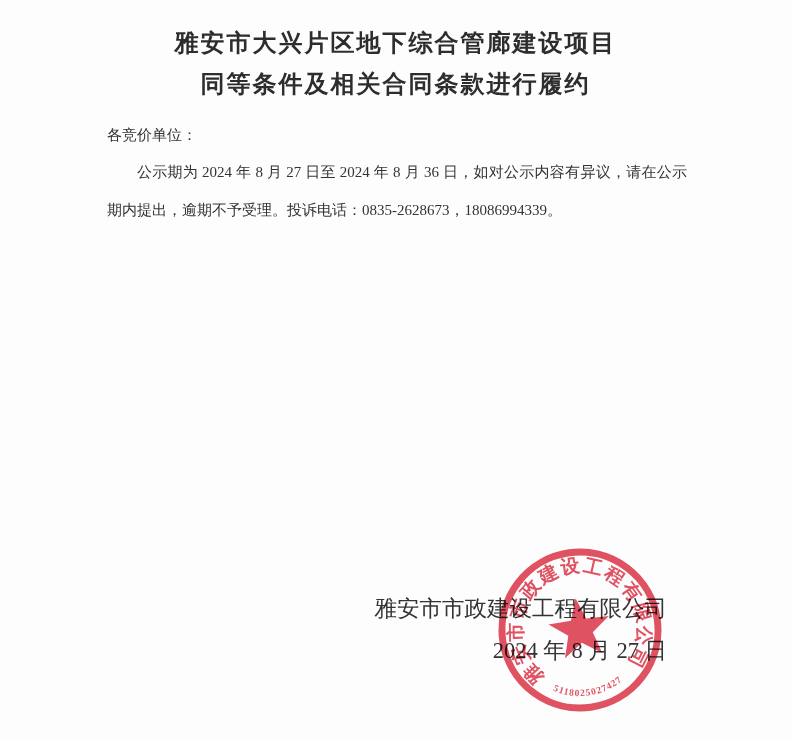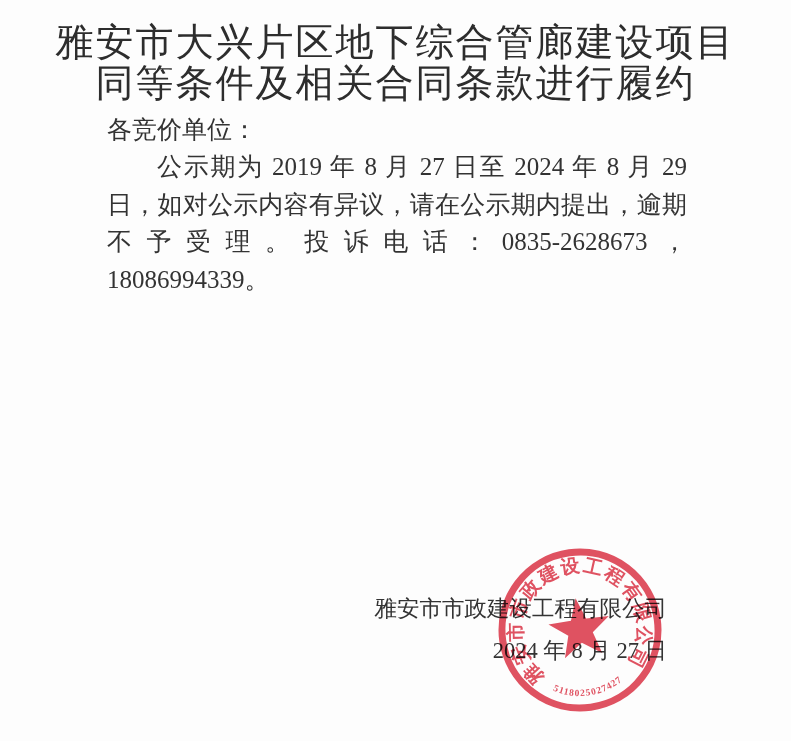--- a/index.html
+++ b/index.html
@@ -13,31 +13,31 @@
     height: 741px;
     background: #fdfdfd;
     overflow: hidden;
     font-family: "Liberation Serif", "DejaVu Serif", serif;
     color: #333333;
   }
   .doc-title {
     padding-top: 22px;
     text-align: center;
     font-family: "Liberation Sans", "DejaVu Sans", sans-serif;
-    font-weight: 400;
-    font-size: 38px;
+    font-weight: 700;
+    font-size: 24px;
     line-height: 41px;
     letter-spacing: 2px;
     color: #2d2d2d;
   }
   .doc-body {
     width: 580px;
     margin-left: 107px;
-    margin-top: 7px;
-    font-size: 25px;
+    margin-top: 13px;
+    font-size: 15px;
     line-height: 37.4px;
     text-align: justify;
   }
   .salutation {
     margin: 0;
   }
   .para {
     margin: 0;
     text-indent: 2em;
   }
@@ -73,21 +73,21 @@
 
 <div class="page">
 
   <header class="doc-title">
     <div>雅安市大兴片区地下综合管廊建设项目</div>
     <div>同等条件及相关合同条款进行履约</div>
   </header>
 
   <main class="doc-body">
     <p class="salutation">各竞价单位：</p>
-    <p class="para">公示期为 2019 年 8 月 27 日至 2024 年 8 月 29 日，如对公示内容有异议，请在公示期内提出，逾期不予受理。投诉电话：0835-2628673，18086994339。</p>
+    <p class="para">公示期为 2024 年 8 月 27 日至 2024 年 8 月 36 日，如对公示内容有异议，请在公示期内提出，逾期不予受理。投诉电话：0835-2628673，18086994339。</p>
   </main>
 
   <div class="signature">
     <div>雅安市市政建设工程有限公司</div>
     <div>2024 年 8 月 27 日</div>
   </div>
 
   <svg class="stamp" viewBox="-103 -103 206 206" aria-hidden="true">
     <g transform="rotate(-8)">
       <circle r="78" fill="none" stroke-width="7" stroke="#dd3a4c"></circle>

